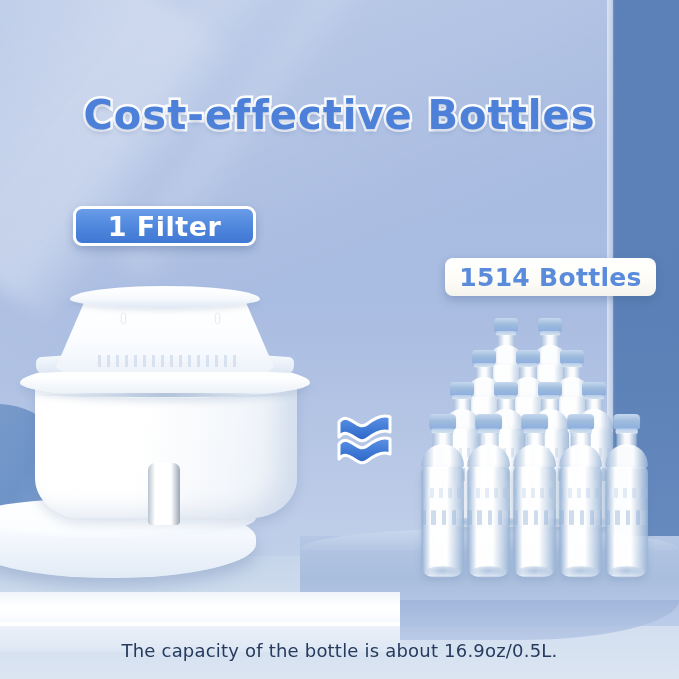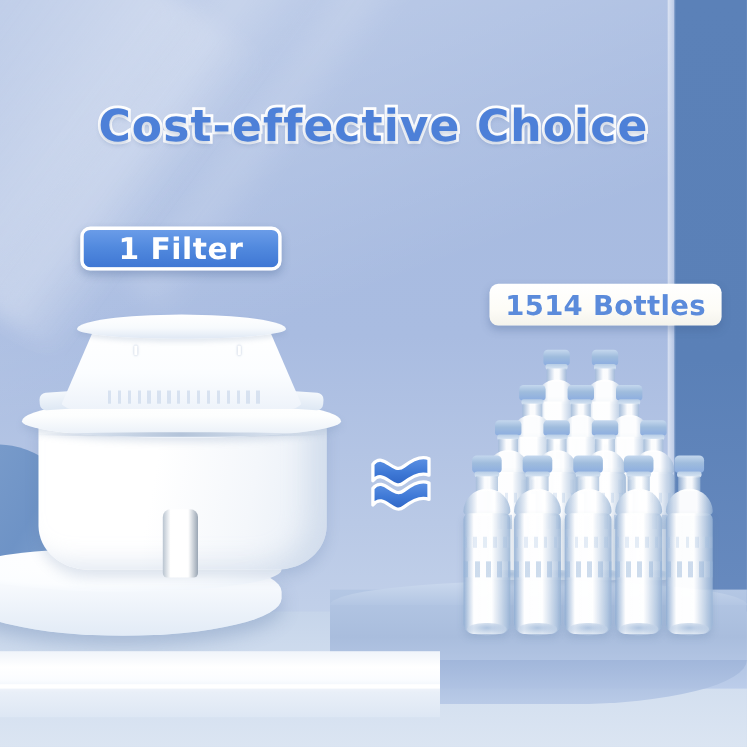--- a/index.html
+++ b/index.html
@@ -441,23 +441,24 @@
           <stop offset="100%" stop-color="#2f66c6"></stop>
         </linearGradient>
       </defs>
       <g stroke="#ffffff" stroke-width="3" stroke-linejoin="round" fill="url(#waveGrad)">
         <path d="M3 14 C 13 2, 21 24, 31 16 C 40 9, 47 6, 54 9 L 54 24 C 47 21, 40 24, 31 31 C 21 39, 13 17, 3 29 Z"></path>
         <path d="M3 36 C 13 24, 21 46, 31 38 C 40 31, 47 28, 54 31 L 54 46 C 47 43, 40 46, 31 53 C 21 61, 13 39, 3 51 Z"></path>
       </g>
     </svg>
   </div>
 
-  <div class="title">Cost-effective Choice</div>
+  <div class="title">Cost-effective Bottles</div>
 
   <div class="badge-filter">
     <span>1 Filter</span>
   </div>
   <div class="badge-bottles">
     <span>1514 Bottles</span>
   </div>
 
+  <div class="caption">The capacity of the bottle is about 16.9oz/0.5L.</div>
 
 </div>
 
 </body></html>

